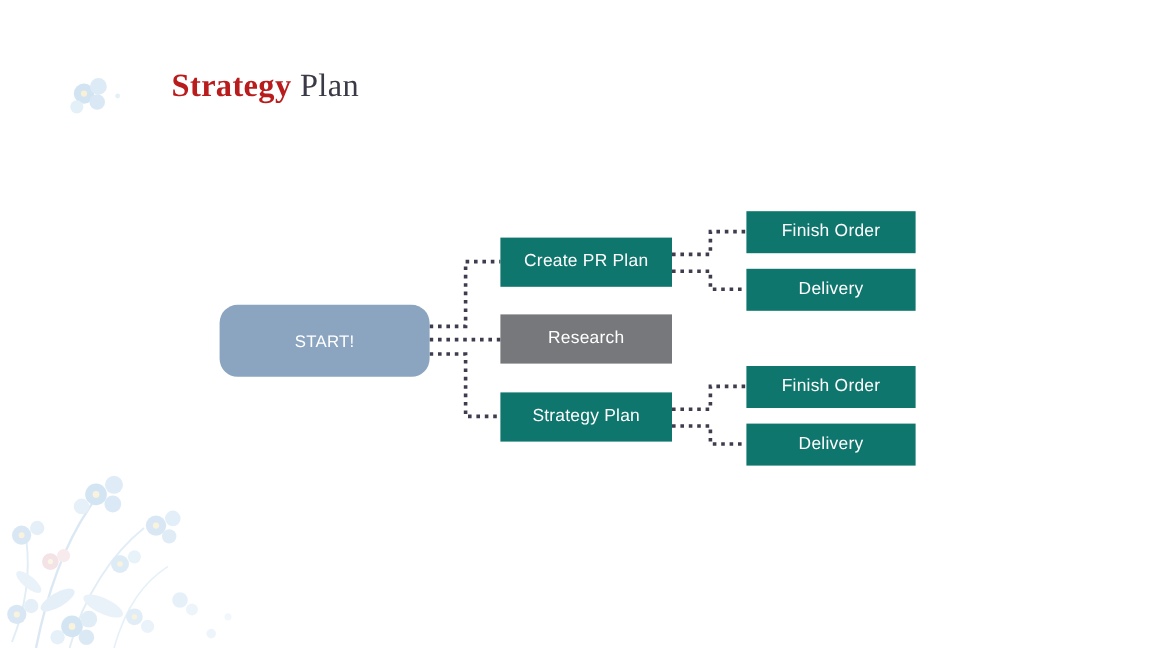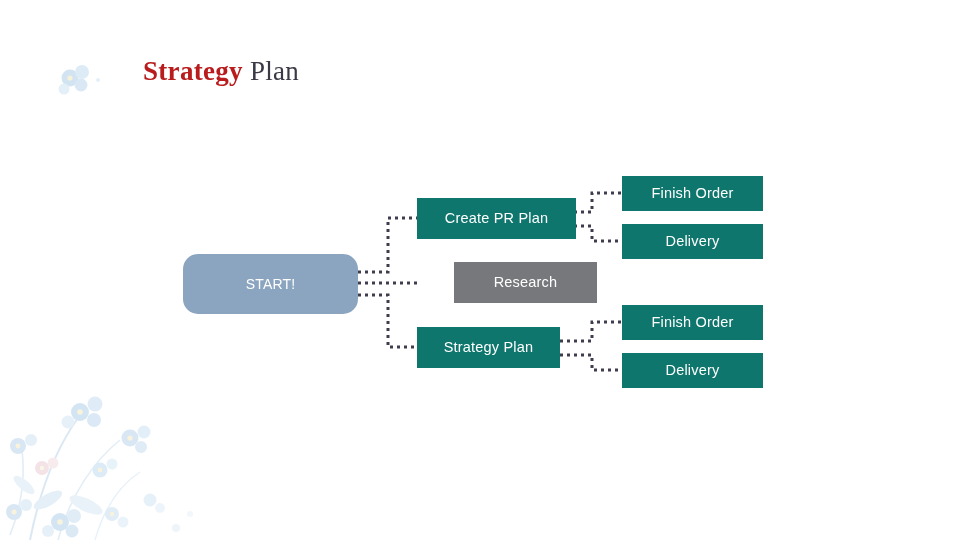--- a/index.html
+++ b/index.html
@@ -63,21 +63,20 @@
   .node.start {
     background: #8ba4bf;
     font-size: 14px;
     border-radius: 15px;
   }
   .node.dark {
     background: #0f766e;
   }
   .node.gray {
     background: #76787b;
-    margin-left: 37px;
   }
 
   
   #connectors {
     position: absolute;
     left: 0; top: 0;
     width: 960px; height: 540px;
   }
 </style>
 </head>
@@ -186,21 +185,21 @@
       <path d="M560 341 L592 341 L592 322 L622 322"></path>
 
       <path d="M560 355 L592 355 L592 370 L622 370"></path>
     </g>
   </svg>
 
   <div class="node start" style="left:183px; top:254px; width:175px; height:60px;">
     <span>START!</span>
   </div>
 
-  <div class="node dark" style="left:417px; top:198px; width:159px; height:41px;">
+  <div class="node dark" style="left:417px; top:198px; width:143px; height:41px;">
     <span>Create PR Plan</span>
   </div>
 
   <div class="node gray" style="left:417px; top:262px; width:143px; height:41px;">
     <span>Research</span>
   </div>
 
   <div class="node dark" style="left:417px; top:327px; width:143px; height:41px;">
     <span>Strategy Plan</span>
   </div>

